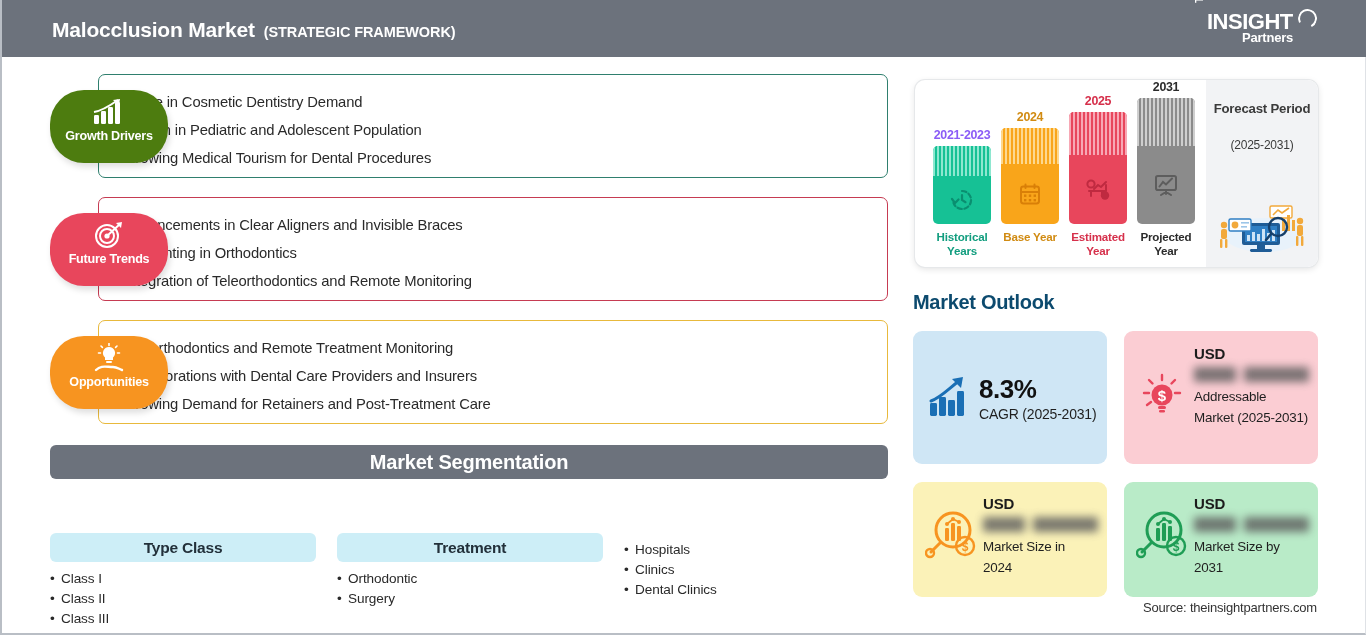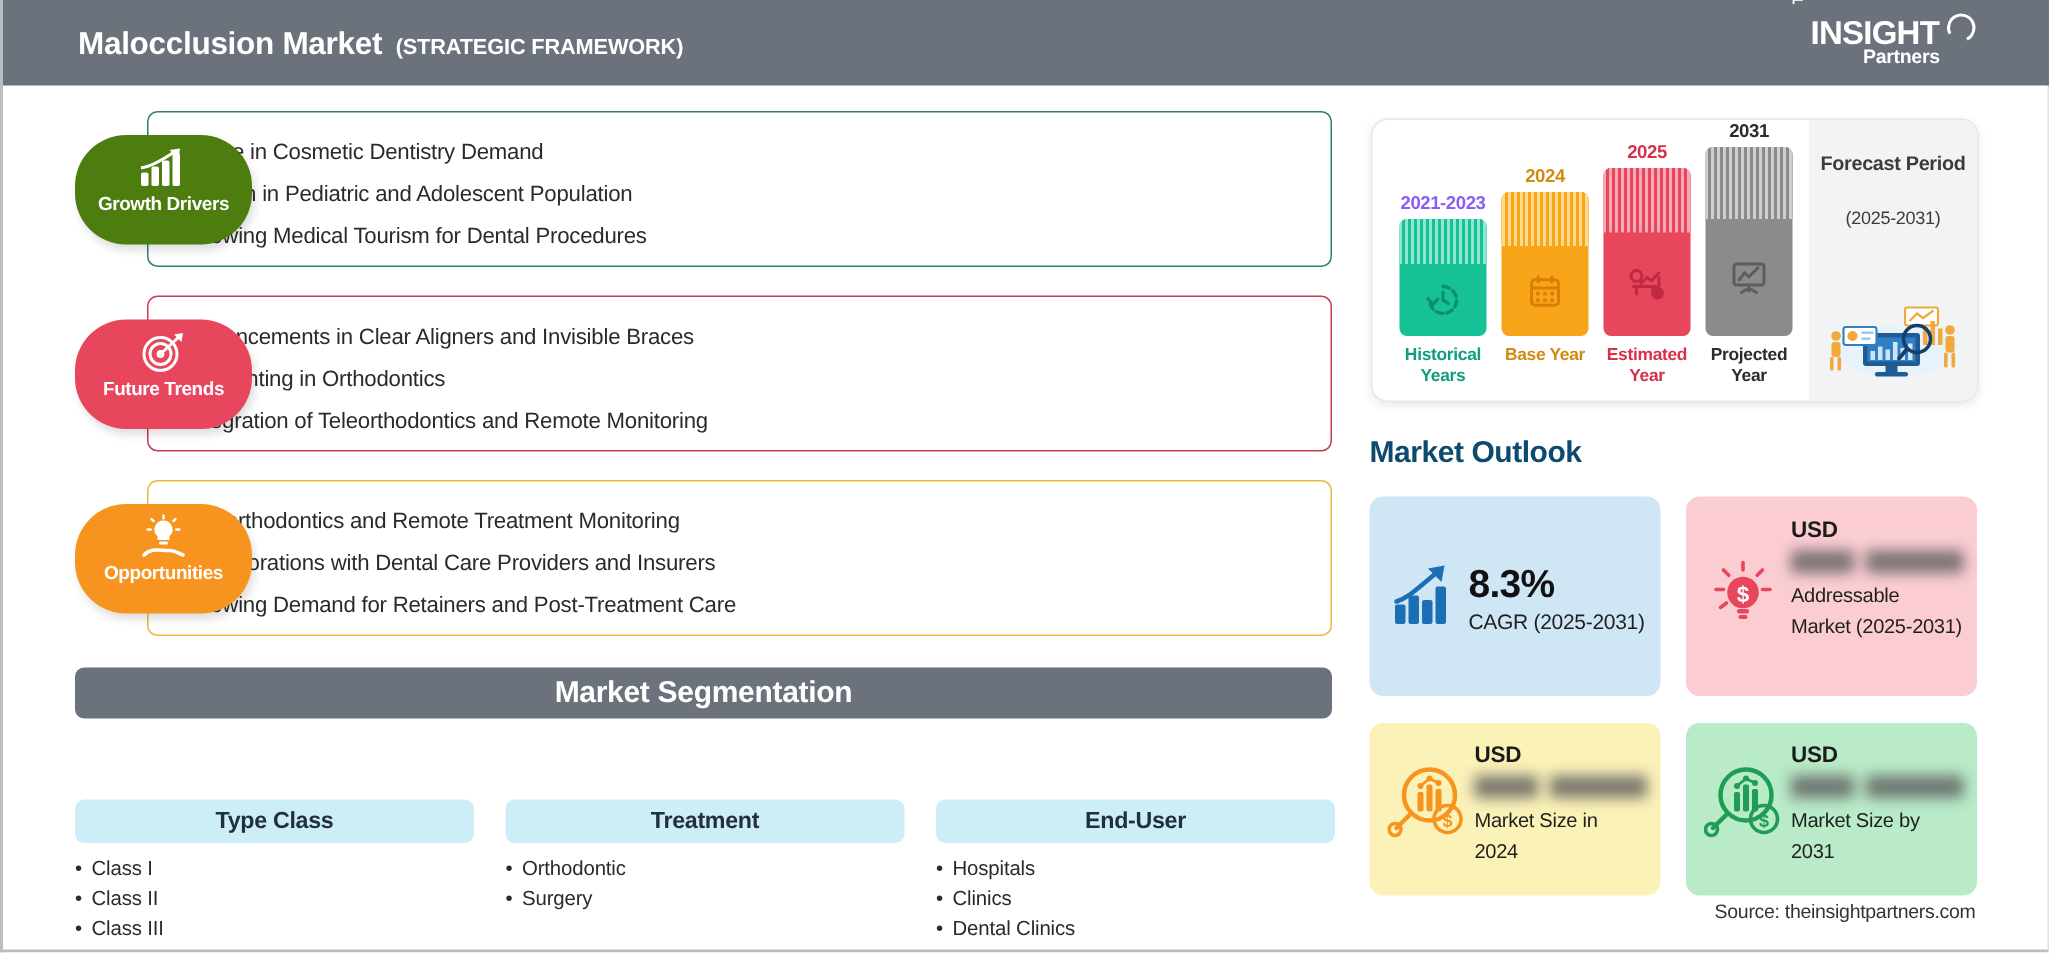--- a/index.html
+++ b/index.html
@@ -368,21 +368,20 @@
           <span>Orthodontic</span>
         </div>
       <div class="seg-item">
           <span class="dot">•</span>
           <span>Surgery</span>
         </div>
     </div>
   </div>
 
   <div class="seg-col" style="left:622px;width:266px;">
-    <div class="seg-head">End-User</div>
     <div class="seg-list">
       <div class="seg-item">
           <span class="dot">•</span>
           <span>Hospitals</span>
         </div>
       <div class="seg-item">
           <span class="dot">•</span>
           <span>Clinics</span>
         </div>
       <div class="seg-item">

